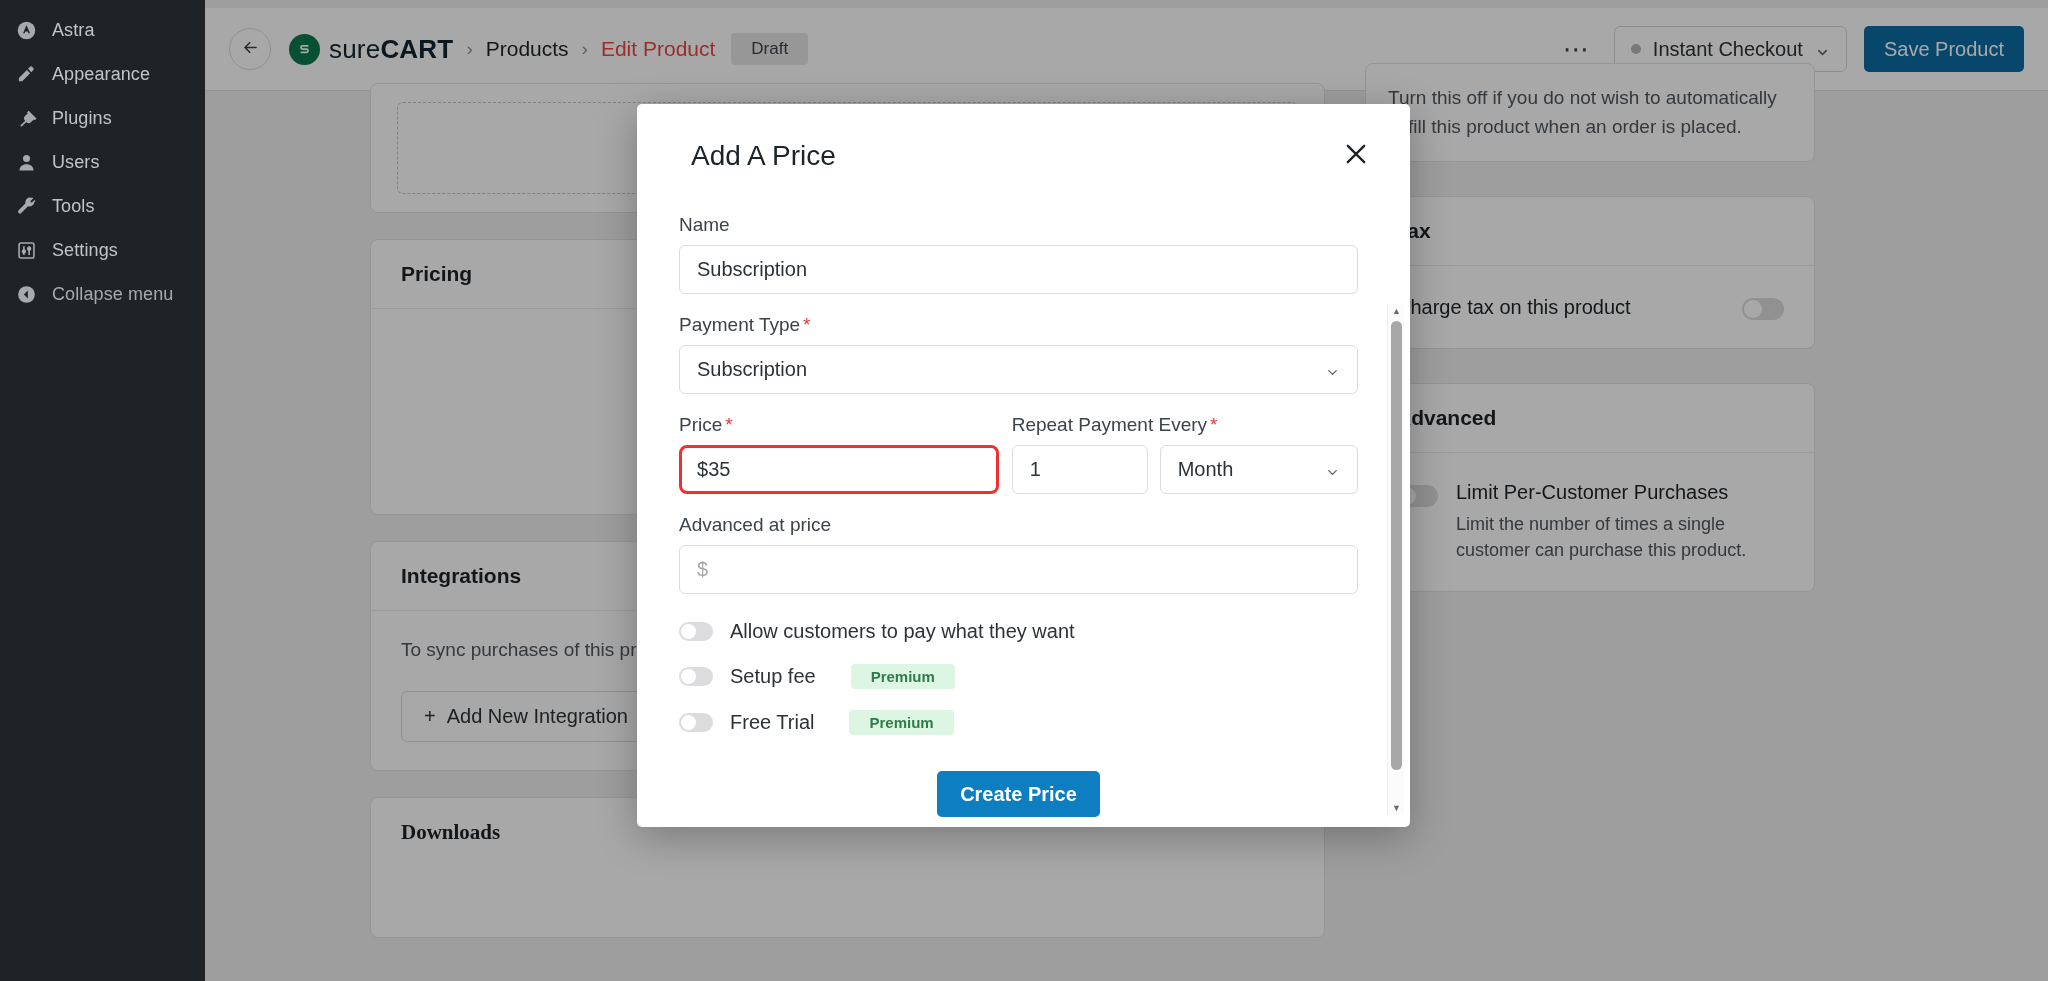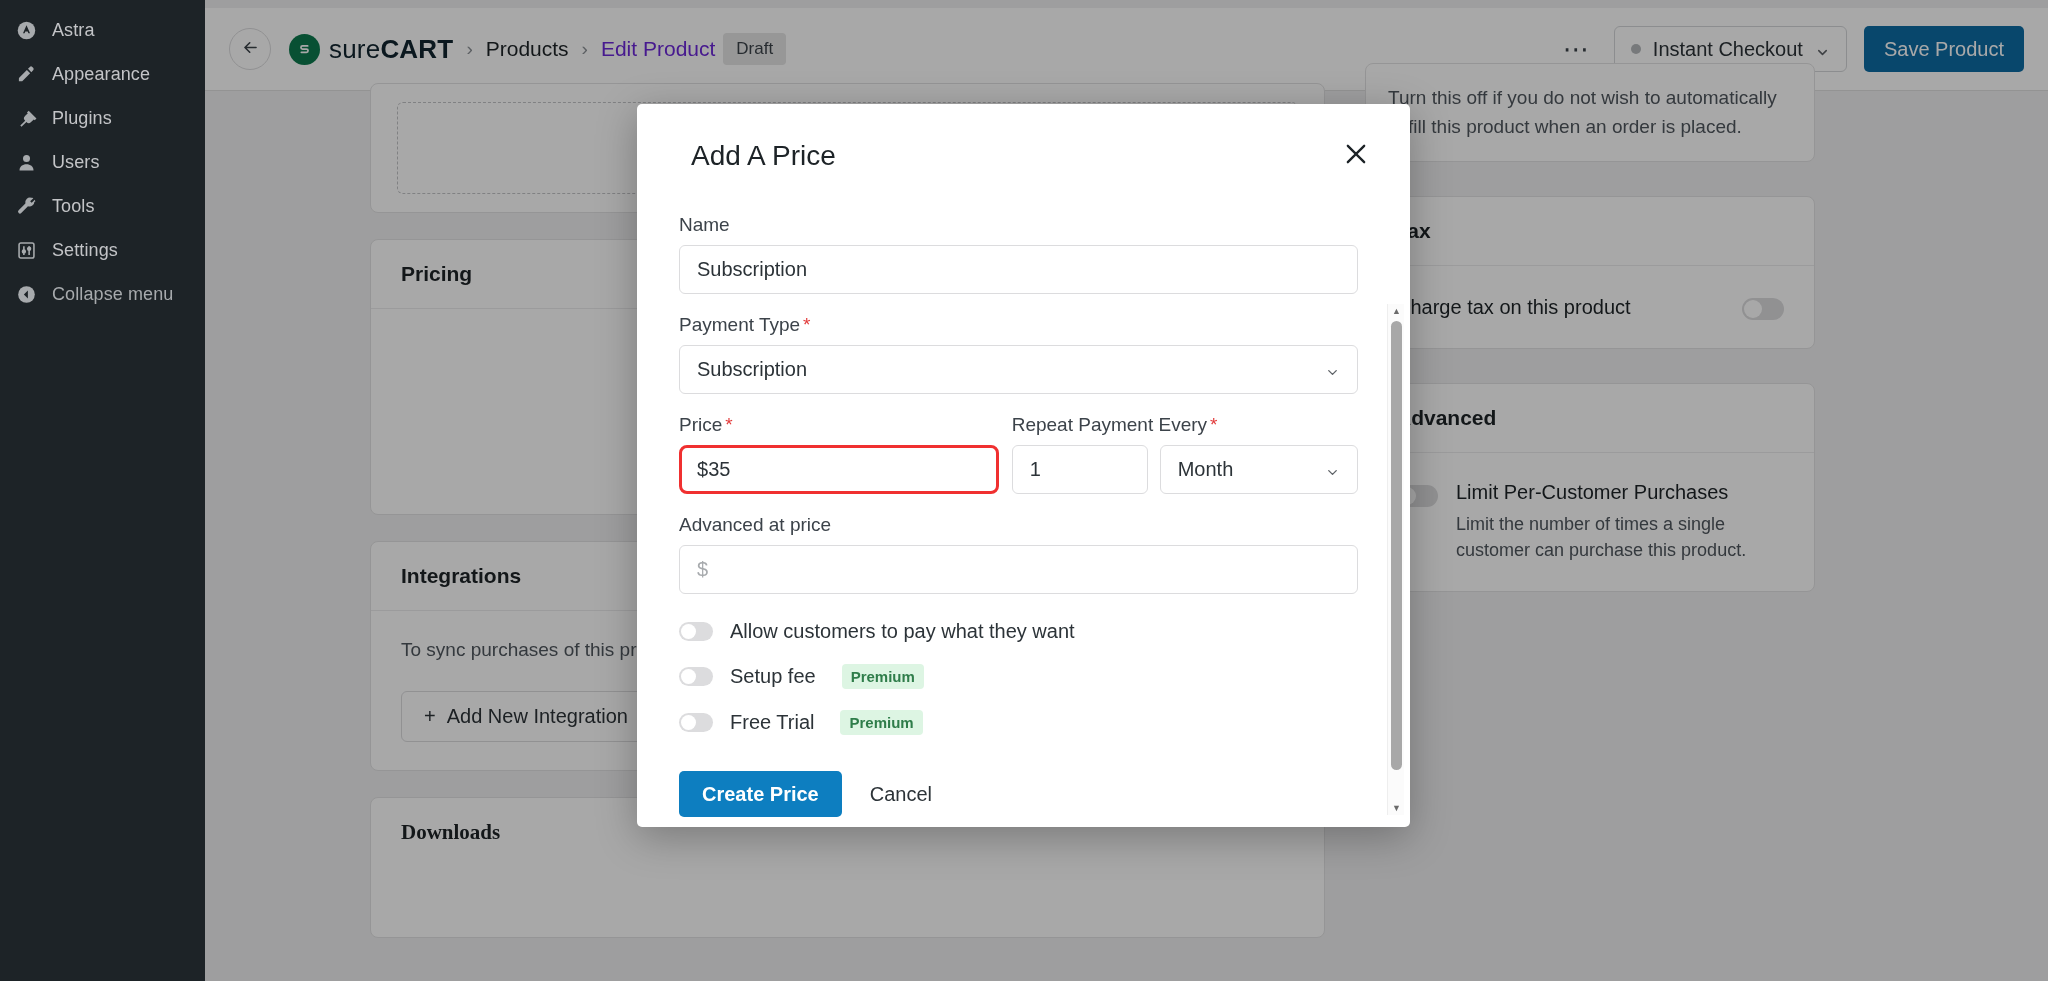--- a/index.html
+++ b/index.html
@@ -60,24 +60,24 @@
     display: flex; align-items: center; justify-content: center;
   }
   .brand-mark svg { width: 19px; height: 19px; }
   .brand-text {
     font-size: 26px; letter-spacing: .2px; color: #11252f;
     font-weight: 400; line-height: 1;
   }
   .brand-text b { font-weight: 700; }
   .crumb-sep { color: #8c9196; font-size: 19px; margin: 0 13px; }
   .crumb-strong { color: #1d2327; font-size: 21px; font-weight: 500; }
-  .crumb-soft { color: #6d28d9; font-size: 21px; font-weight: 400; }
+  .crumb-soft { color: #ef4444; font-size: 21px; font-weight: 400; }
   .draft-badge {
-    margin-left: 8px; background: #e5e5e5; color: #3c434a;
-    font-size: 17px; padding: 6px 13px; border-radius: 4px;
+    margin-left: 16px; background: #e5e5e5; color: #3c434a;
+    font-size: 17px; padding: 6px 20px; border-radius: 4px;
   }
   .hdr-right { margin-left: auto; display: flex; align-items: center; gap: 17px; }
   .kebab { color: #3c434a; font-size: 26px; letter-spacing: 2px; line-height: 1; padding: 0 6px; }
   .checkout-sel {
     display: flex; align-items: center; gap: 12px;
     height: 46px; padding: 0 16px;
     border: 1px solid #d5d7da; border-radius: 6px; background: #fff;
     color: #2c3338; font-size: 20px;
   }
   .dot { width: 10px; height: 10px; border-radius: 50%; background: #b5b8bb; }
@@ -166,23 +166,23 @@
     width: 34px; height: 19px; border-radius: 10px; background: #dcdcde;
     position: relative; flex: 0 0 34px;
   }
   .sw::after {
     content:""; position:absolute; left:2px; top:2px;
     width:15px; height:15px; border-radius:50%; background:#fff;
   }
   .sw-lbl { font-size: 20px; color: #2c3338; }
   .badge-prem {
     background: #ddf5e3; color: #2f7d4a; font-size: 15px; font-weight: 700;
-    padding: 4px 9px; border-radius: 4px; margin-left: 9px;
-  }
-  .modal-actions { display: flex; align-items: center; gap: 28px; margin-top: 36px; }
+    padding: 4px 20px; border-radius: 4px; margin-left: 18px;
+  }
+  .modal-actions { display: flex; align-items: center; gap: 28px; margin-top: 36px; flex-direction: column; }
   .btn-primary {
     background: #0d7ec0; color: #fff; font-size: 20px; font-weight: 700;
     padding: 0 23px; height: 46px; line-height: 46px; border-radius: 5px;
   }
   .btn-link { font-size: 20px; color: #2c3338; }
 
   
   .m-scroll {
     position: absolute; right: 6px; top: 200px; width: 17px; bottom: 12px;
     background: #fbfbfb; border-left: 1px solid #eee;

